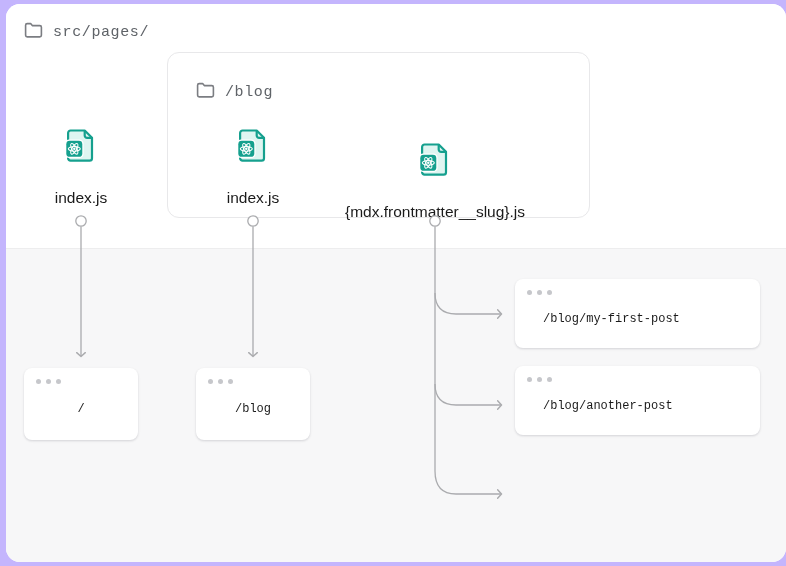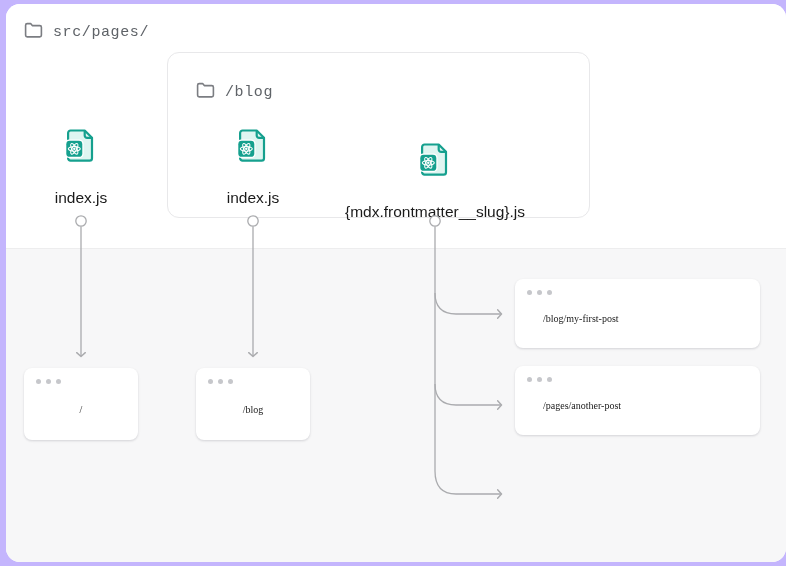--- a/index.html
+++ b/index.html
@@ -133,24 +133,24 @@
   .card-url {
     position: absolute;
     left: 0;
     right: 0;
     top: 0;
     bottom: 0;
     display: flex;
     align-items: center;
     justify-content: center;
     padding-top: 10px;
-    font-size: 10px;
+    font-size: 12px;
     color: #1a1a1a;
     white-space: nowrap;
-    font-family: Liberation Serif, serif;
+    font-family: Liberation Mono, monospace;
   }
 
   #card-root { left: 24px;  top: 368px; width: 114px; height: 72px; }
   #card-blog { left: 196px; top: 368px; width: 114px; height: 72px; }
 
   .wide-card { left: 515px; width: 245px; height: 69px; }
   #card-post-1 { top: 279px; }
   #card-post-2 { top: 366px; }
   #card-post-3 { top: 459px; }
   .wide-card .card-url { justify-content: flex-start; padding-left: 28px; }
@@ -307,17 +307,17 @@
       </div>
     <div class="card-url">/blog/my-first-post</div>
   </div>
 
   <div class="browser-card wide-card" id="card-post-2">
     <div class="card-dots">
         <i></i>
         <i></i>
         <i></i>
       </div>
-    <div class="card-url">/pages/another-post</div>
+    <div class="card-url">/blog/another-post</div>
   </div>
 
 
 </div>
 
 </body></html>

